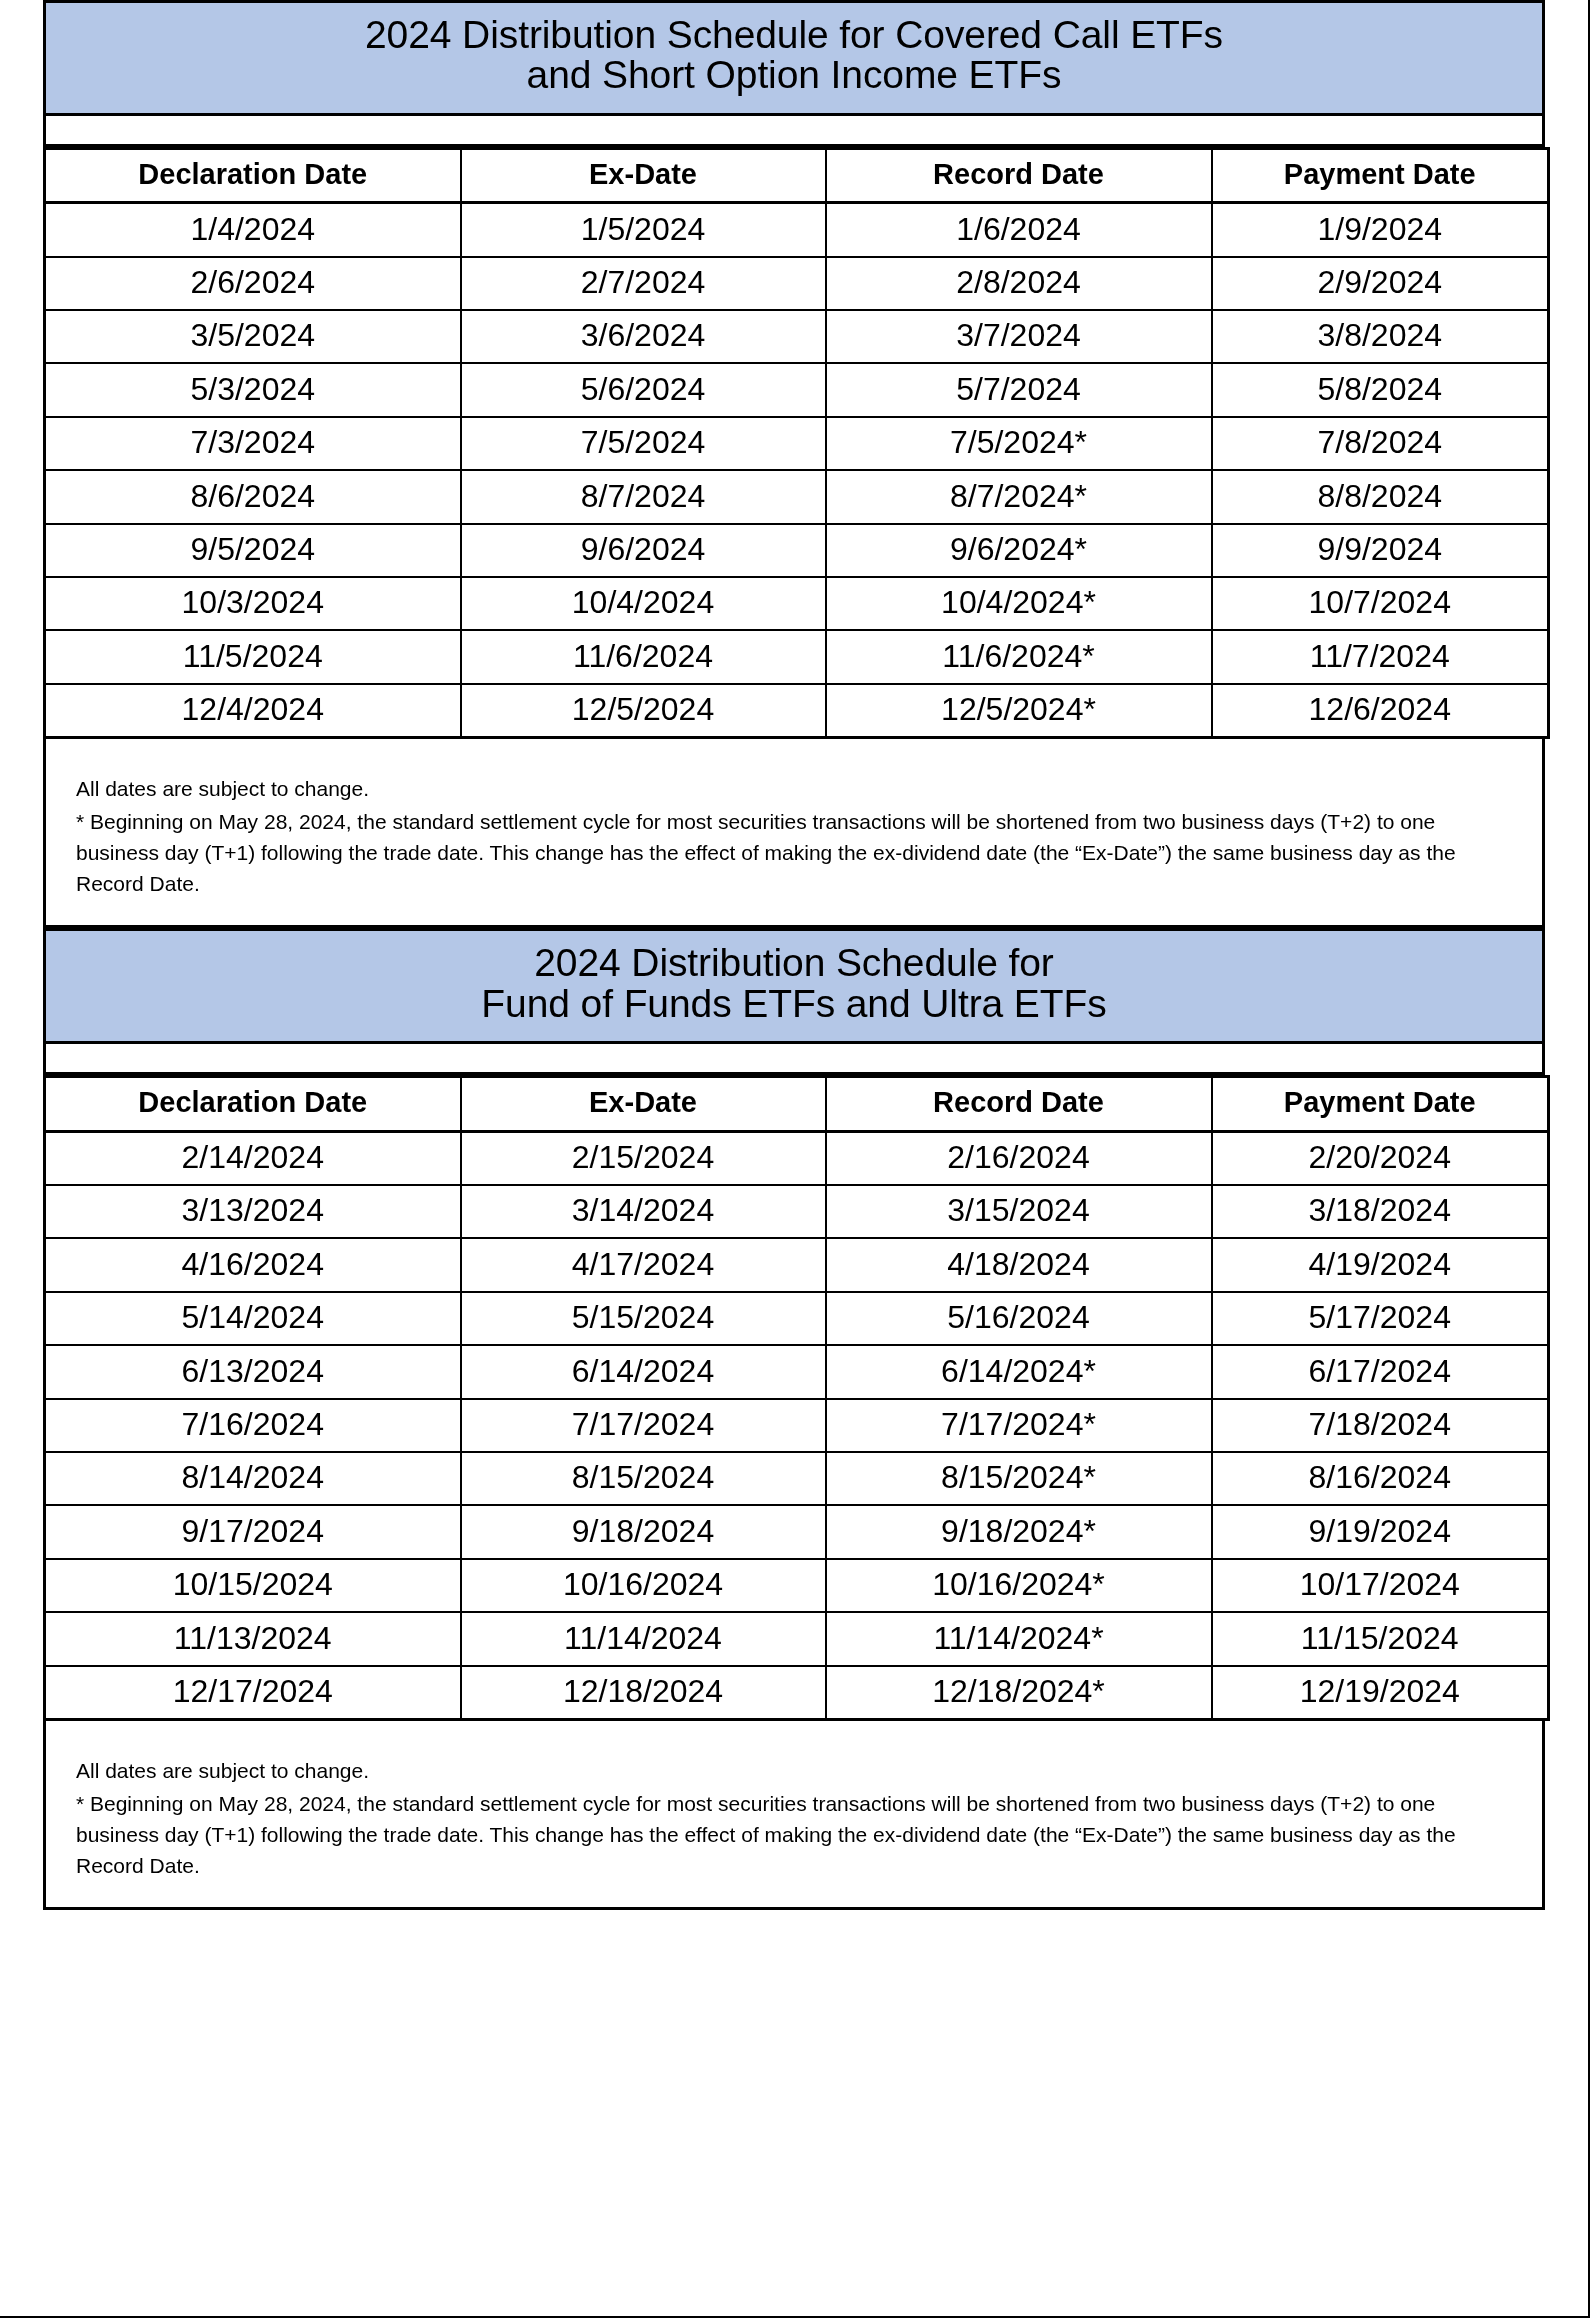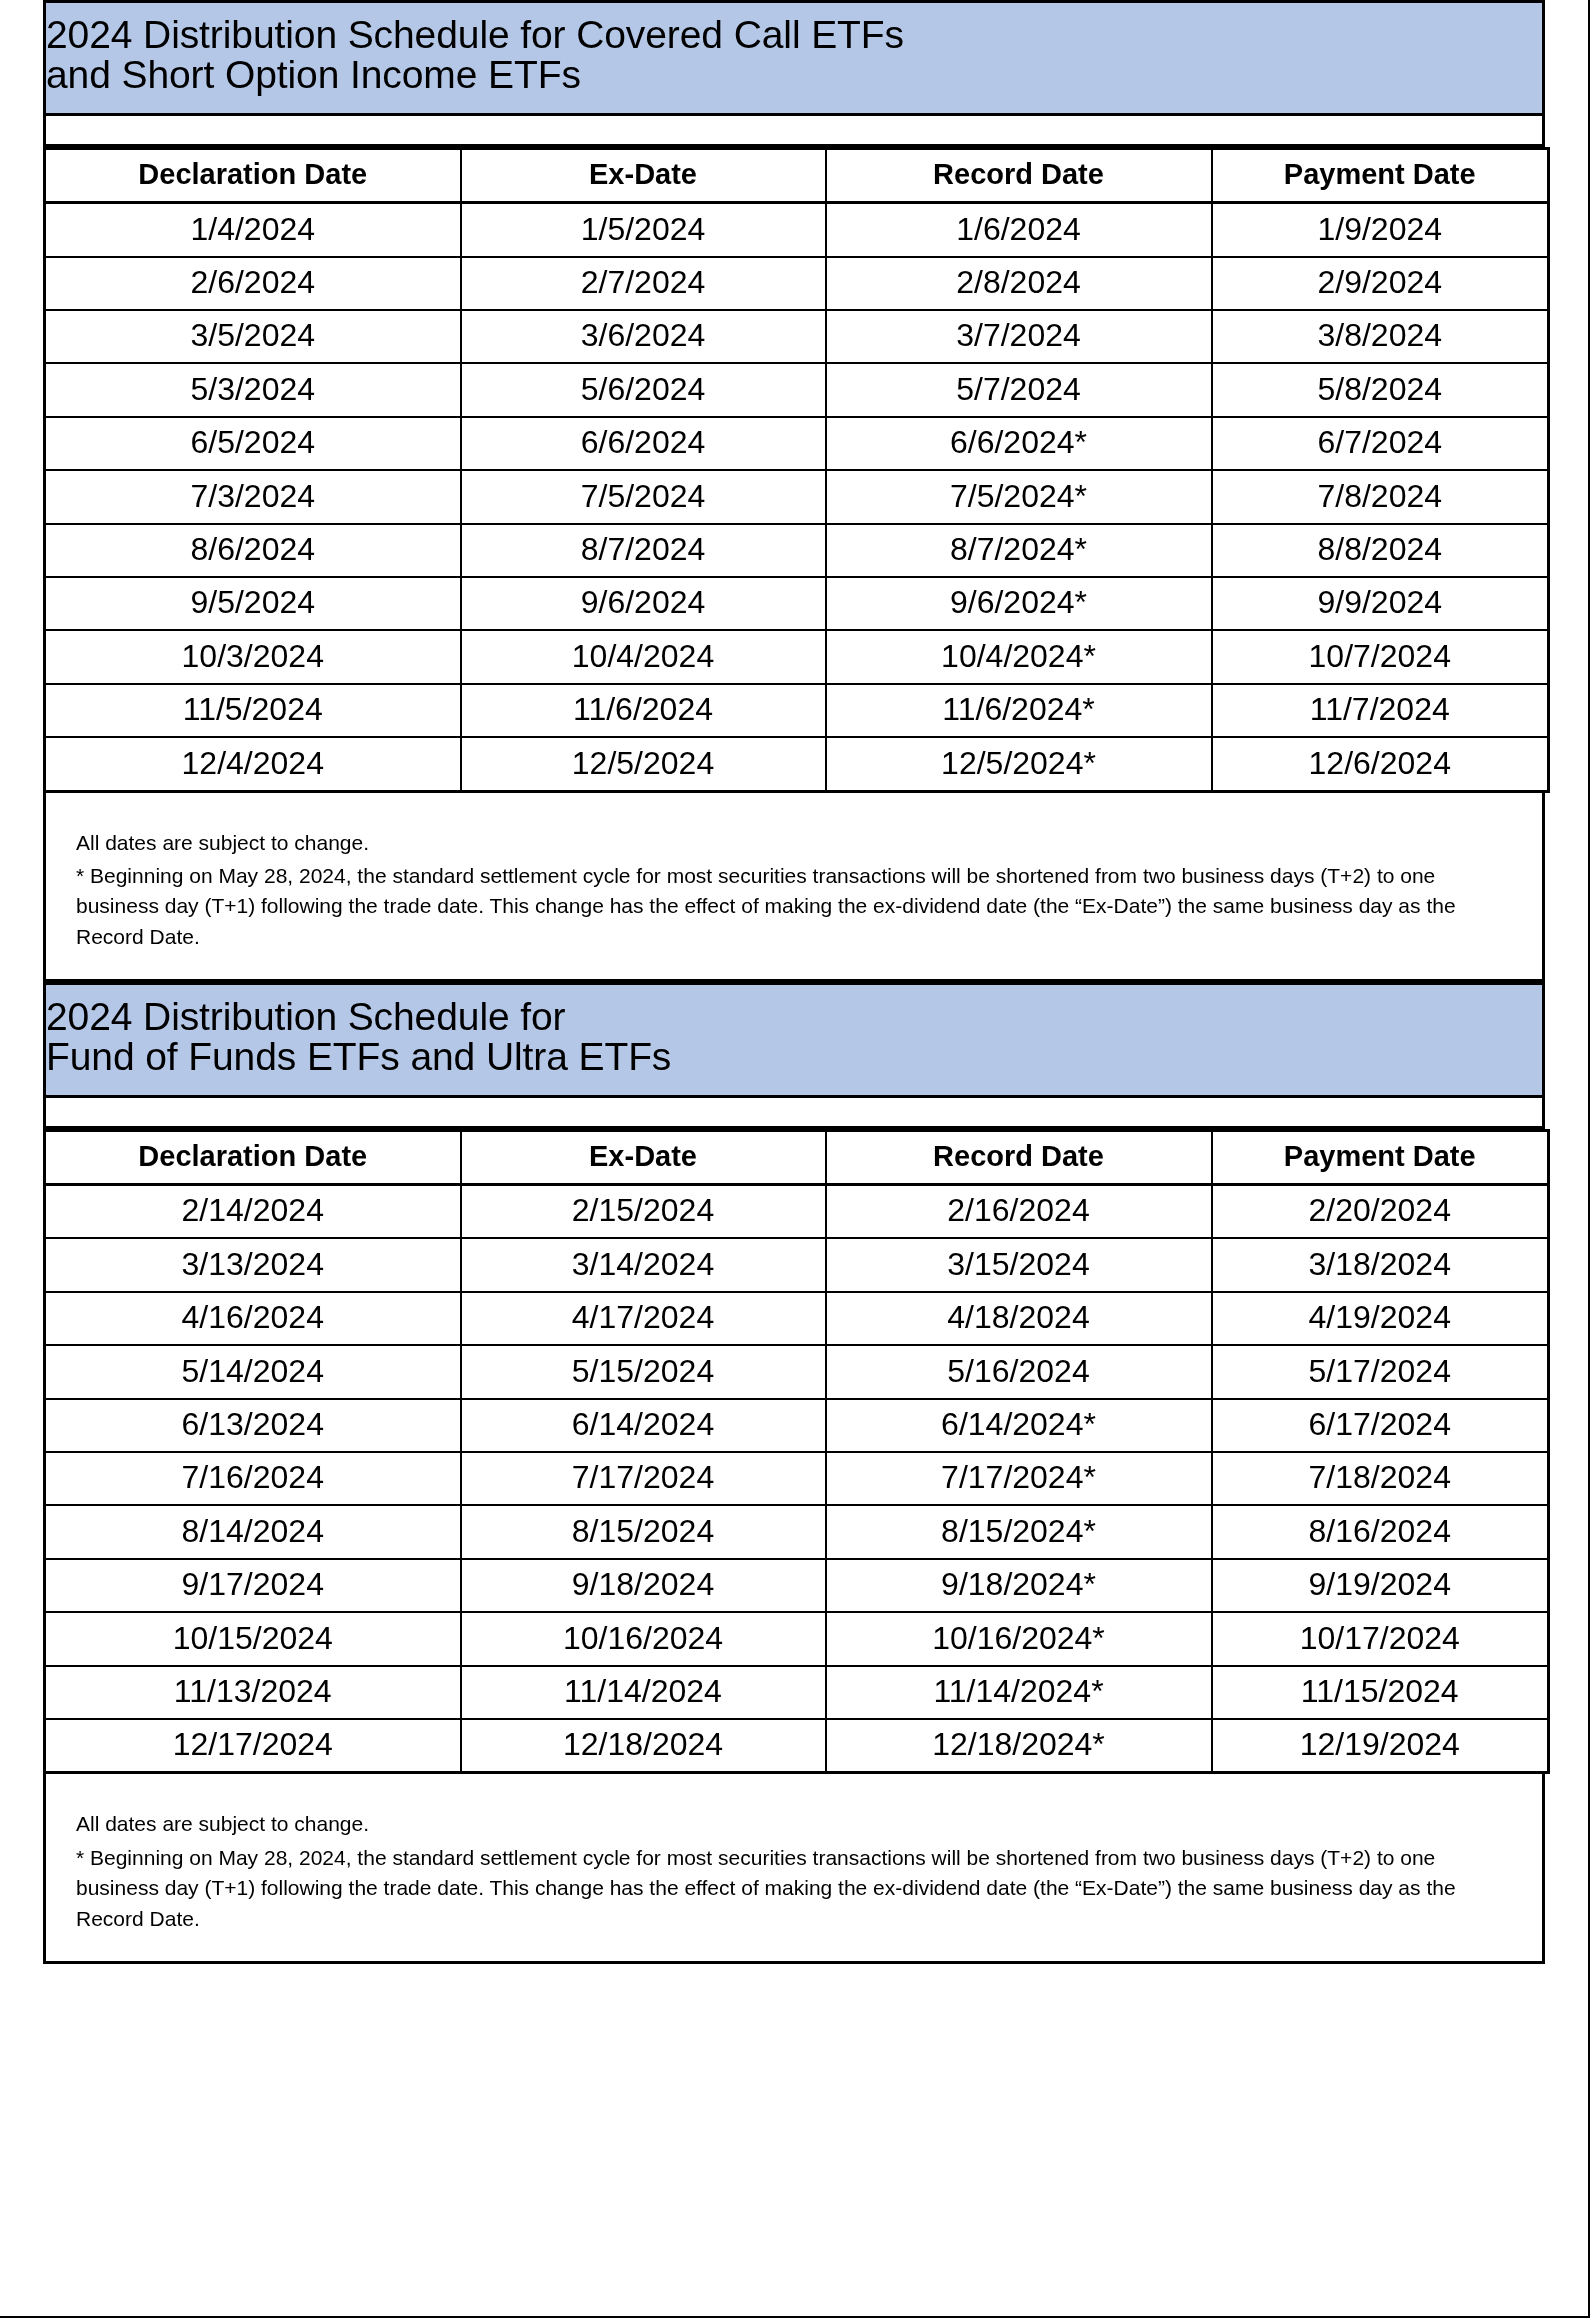--- a/index.html
+++ b/index.html
@@ -42,21 +42,21 @@
     box-sizing: border-box;
   }
   .schedule.second {
   }
 
   
   .banner {
     box-sizing: border-box;
     border: 3.3px solid #000;
     background: #b4c7e7;
-    text-align: left;
+    text-align: center;
     padding: 11.8px 0 17px 0;
   }
   .banner-line {
     font-size: 39px;
     line-height: 1.04;
     font-weight: 400;
     letter-spacing: -0.1px;
     white-space: nowrap;
   }
 
@@ -180,26 +180,20 @@
             <td>3/7/2024</td>
             <td>3/8/2024</td>
           </tr>
         <tr>
             <td>5/3/2024</td>
             <td>5/6/2024</td>
             <td>5/7/2024</td>
             <td>5/8/2024</td>
           </tr>
         <tr>
-            <td>6/5/2024</td>
-            <td>6/6/2024</td>
-            <td>6/6/2024*</td>
-            <td>6/7/2024</td>
-          </tr>
-        <tr>
             <td>7/3/2024</td>
             <td>7/5/2024</td>
             <td>7/5/2024*</td>
             <td>7/8/2024</td>
           </tr>
         <tr>
             <td>8/6/2024</td>
             <td>8/7/2024</td>
             <td>8/7/2024*</td>
             <td>8/8/2024</td>

